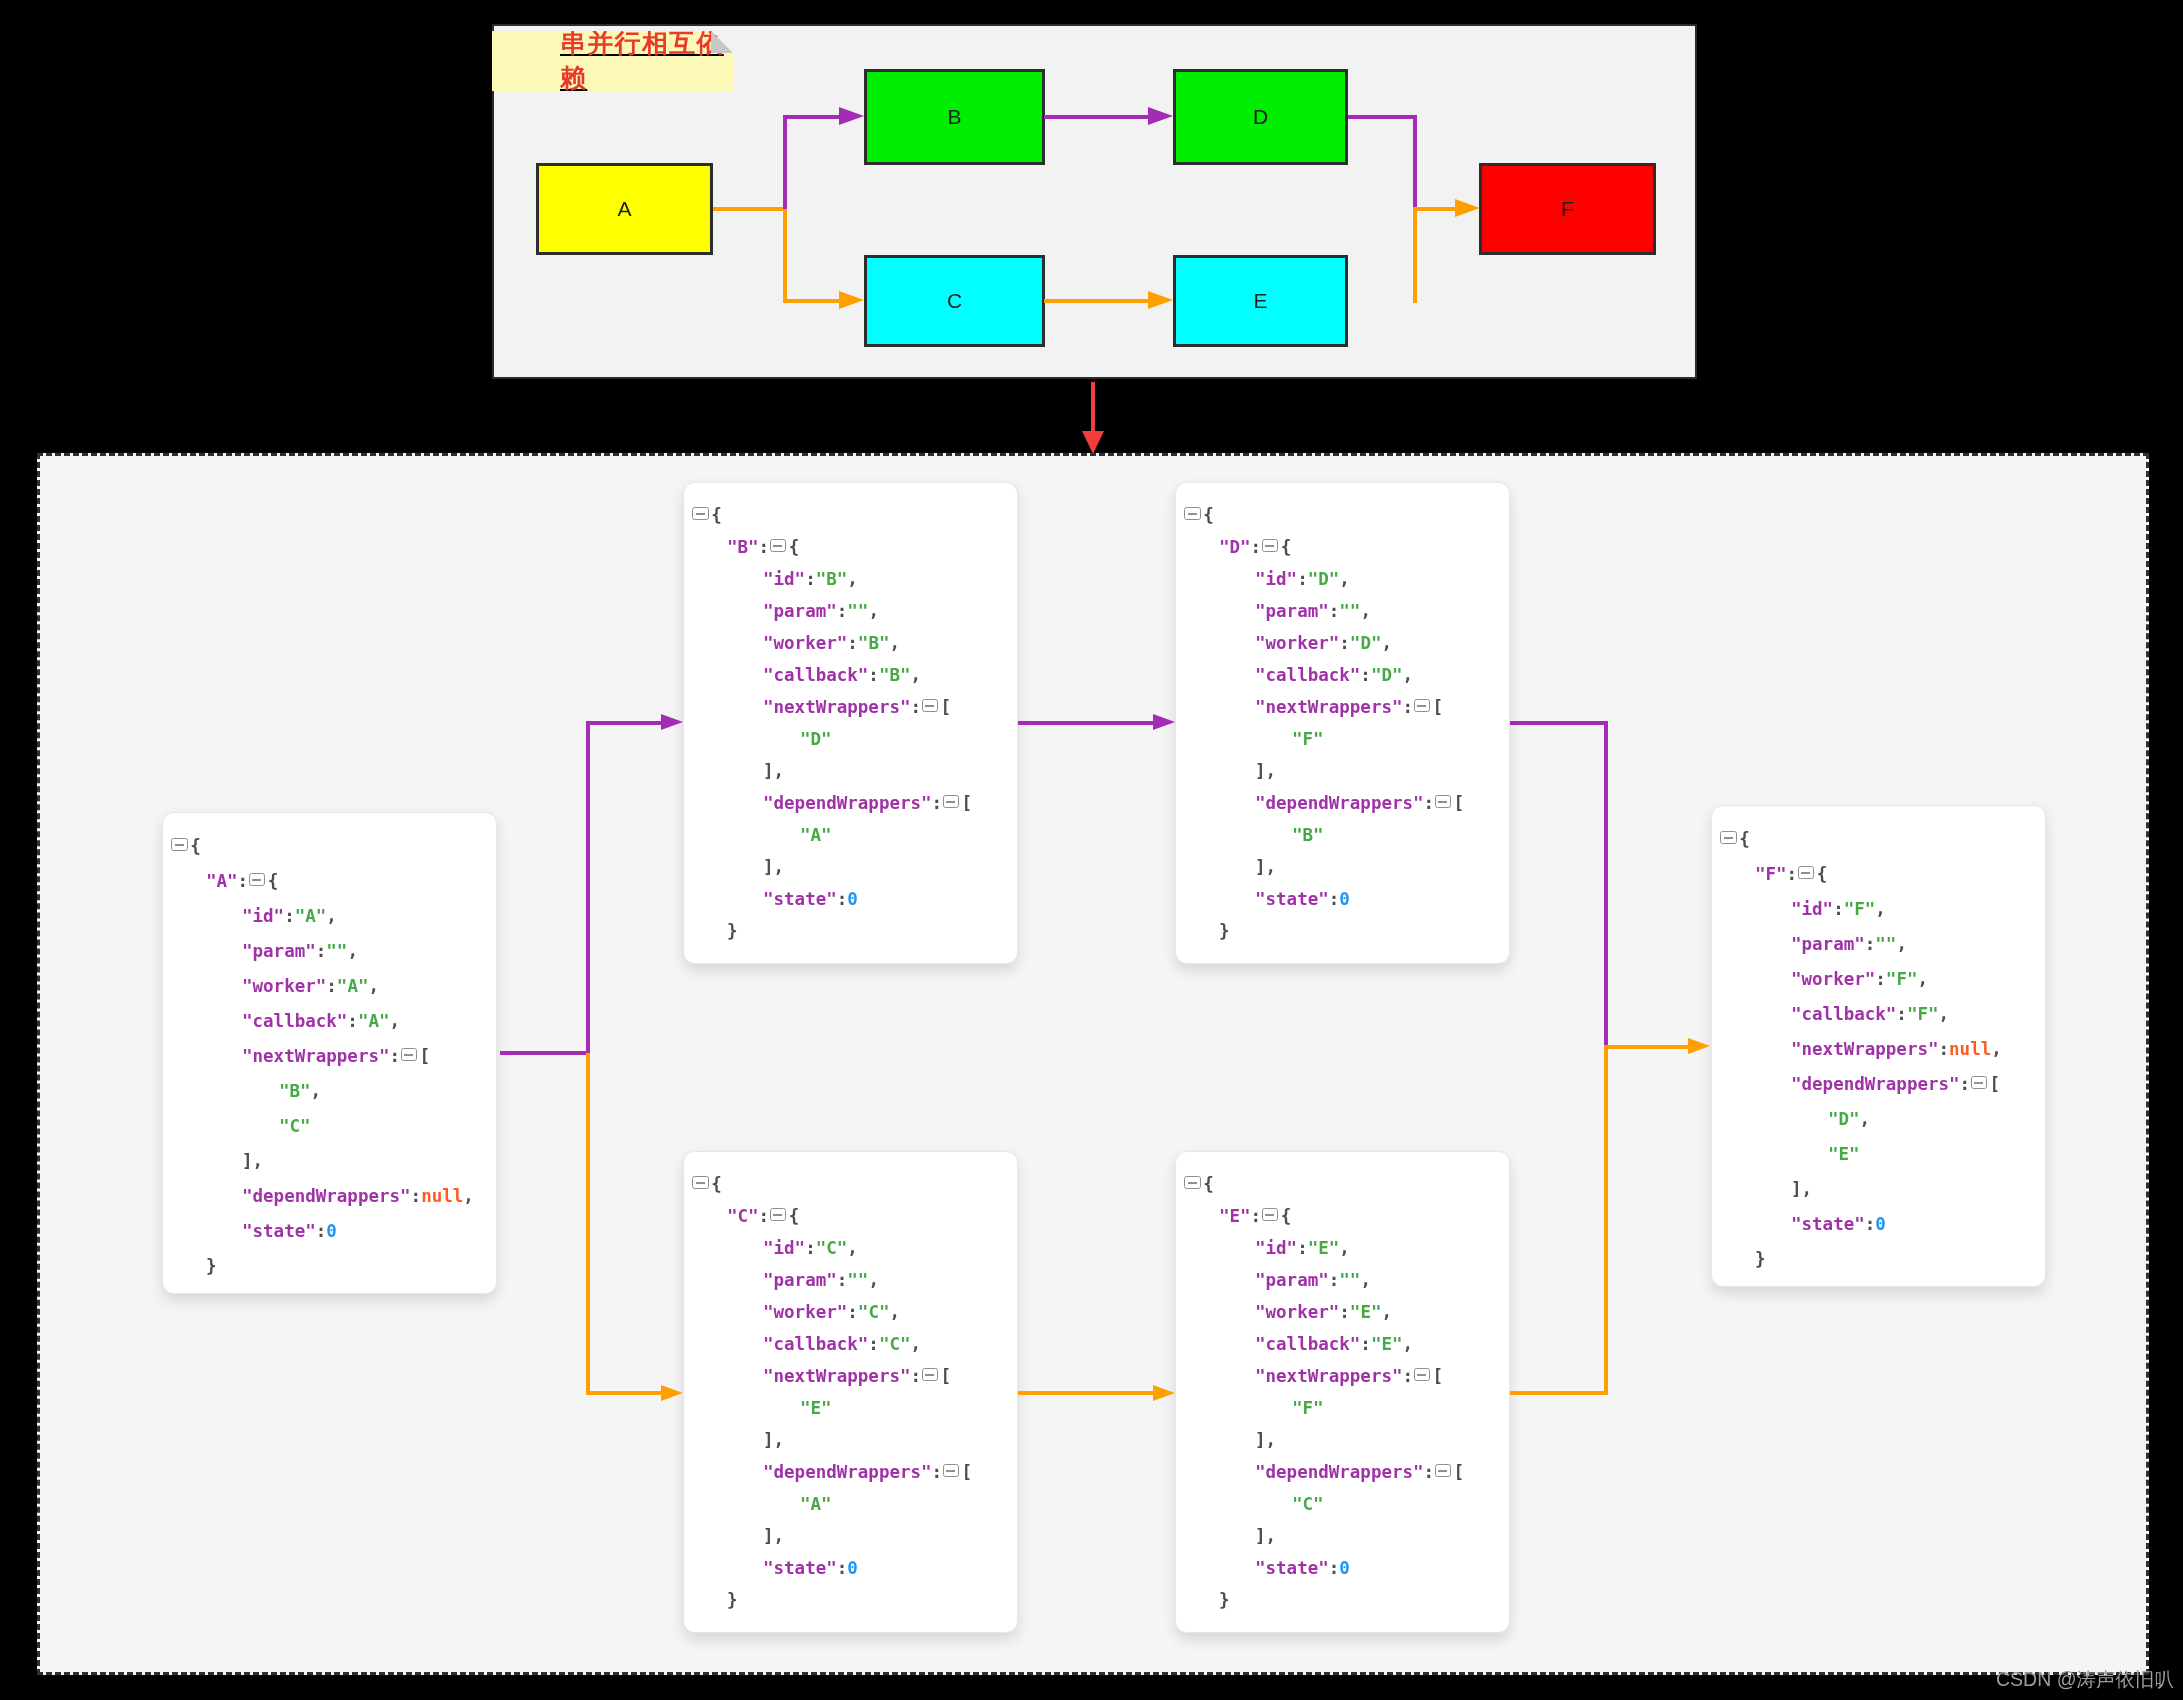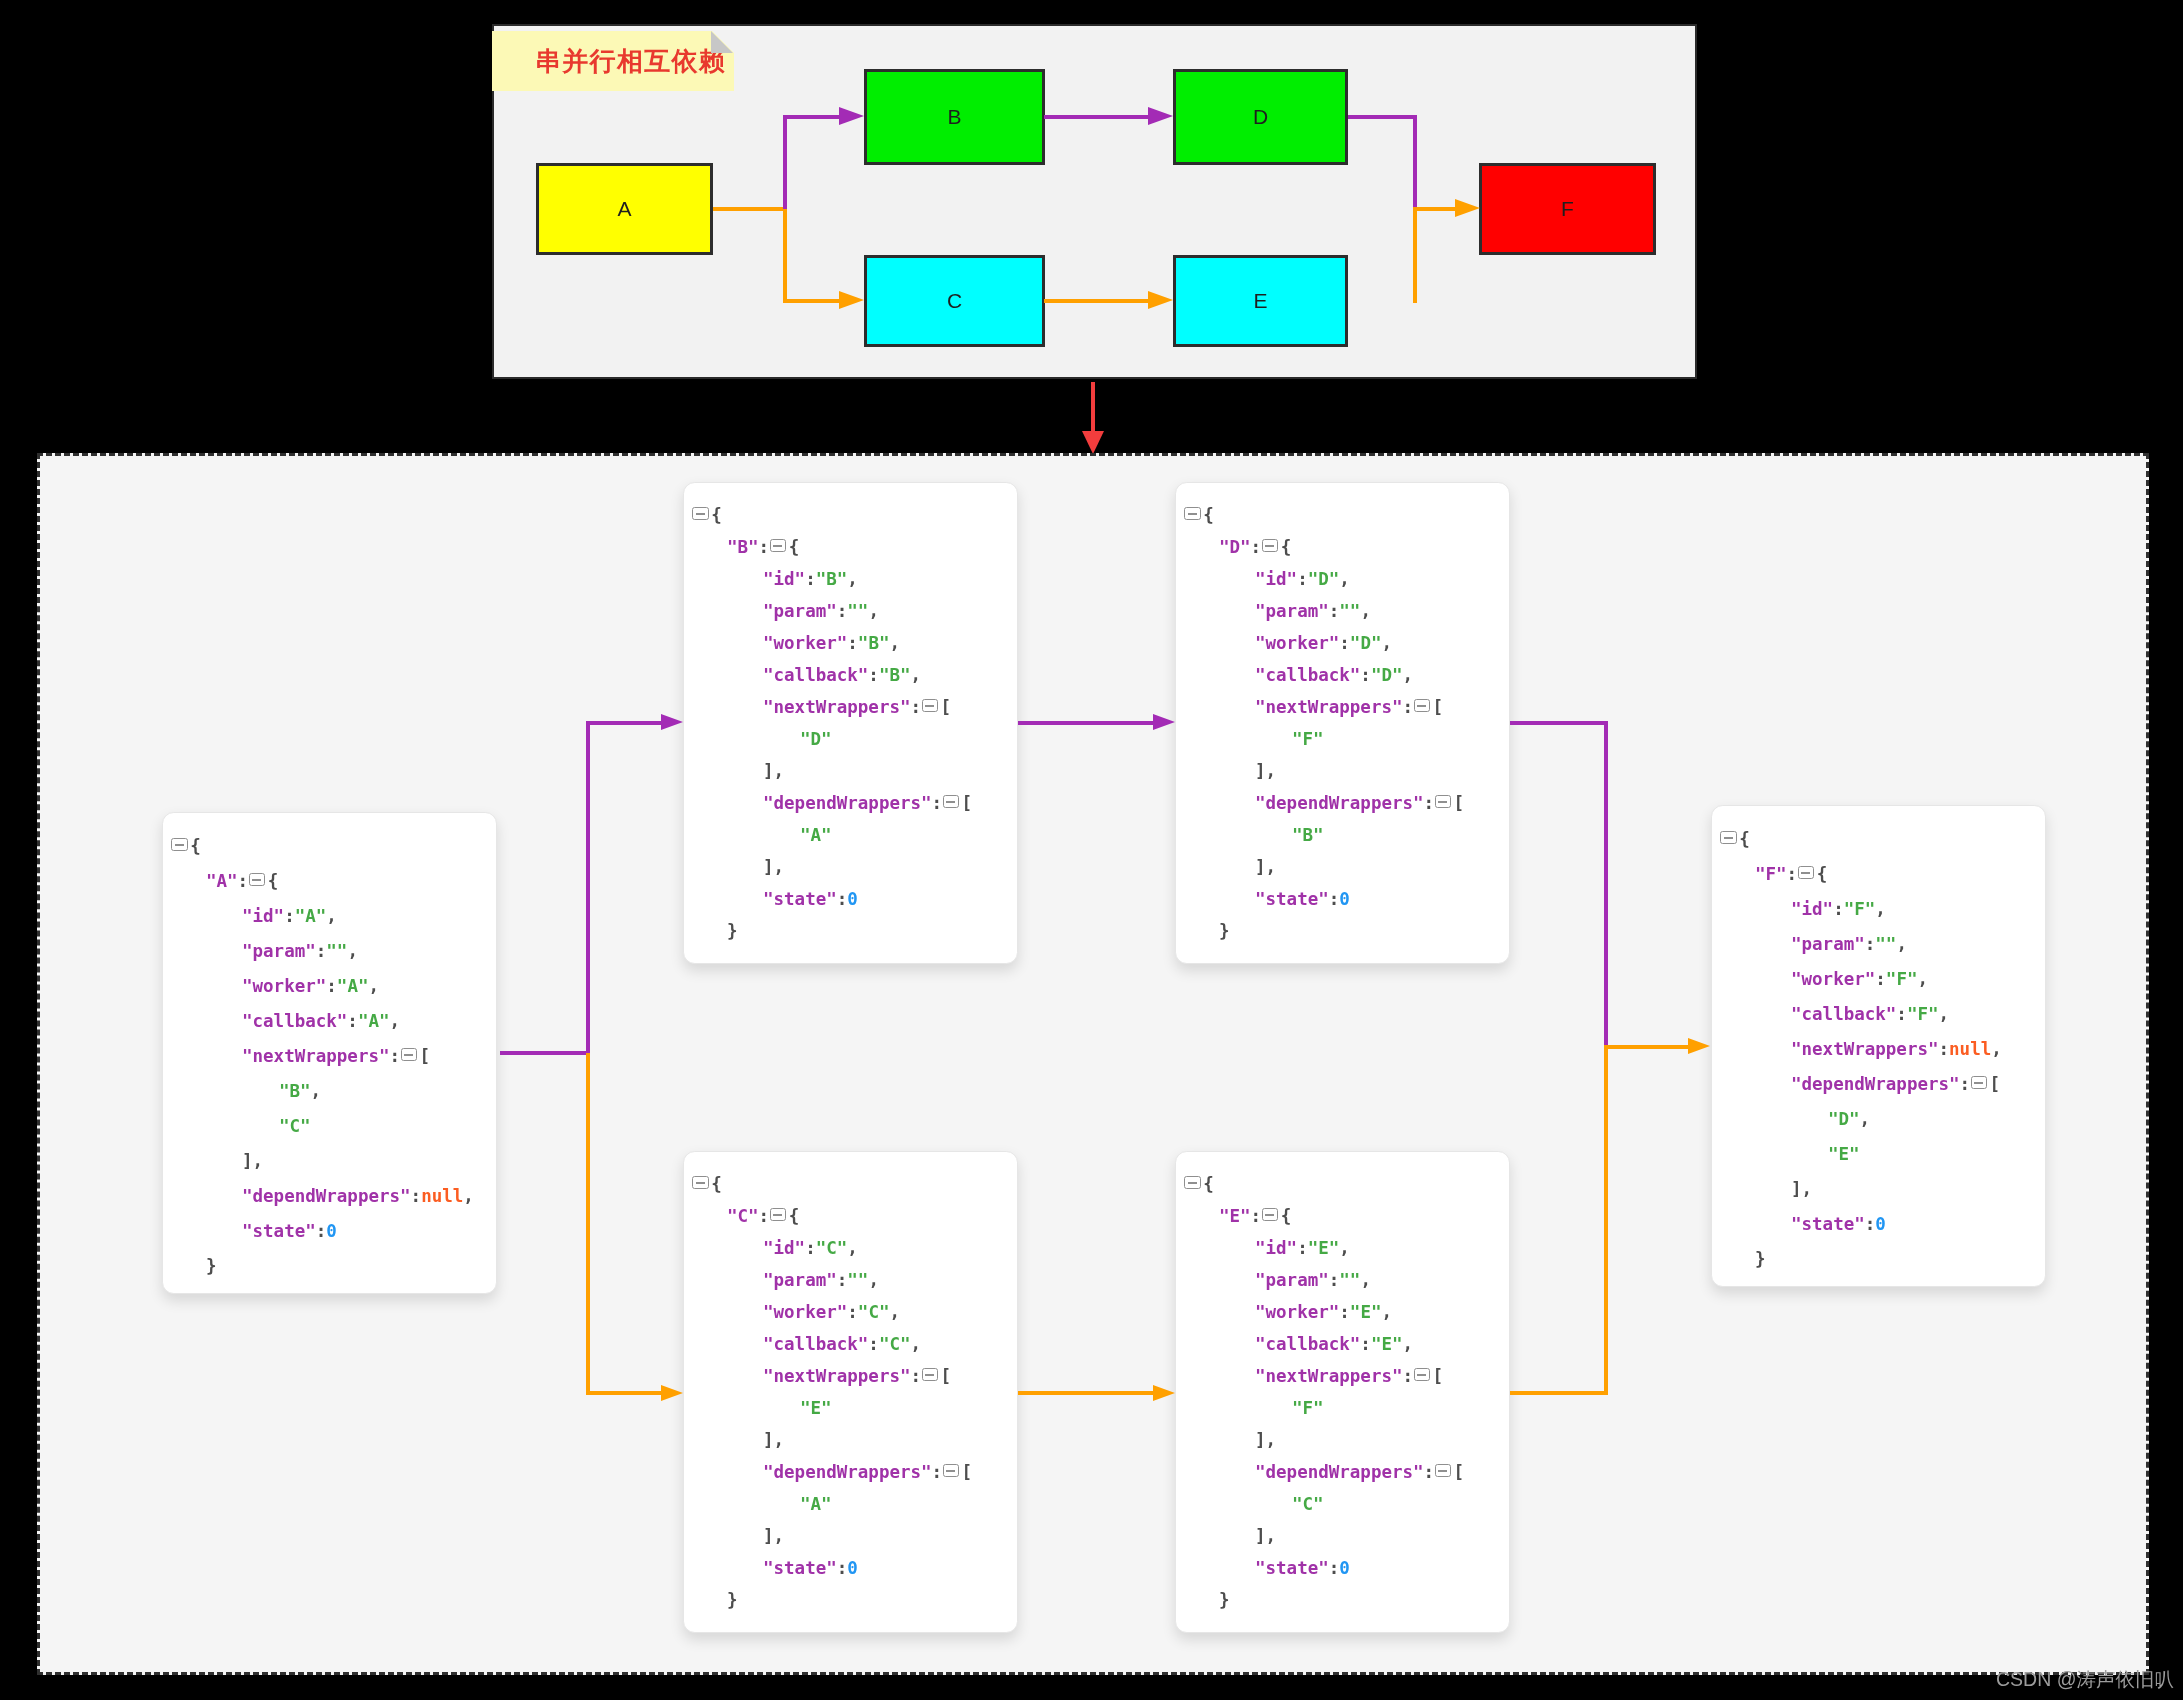--- a/index.html
+++ b/index.html
@@ -8,22 +8,23 @@
     font-family:"Liberation Sans", sans-serif;overflow:hidden;
   }
   
   .flow-panel{
     position:absolute;left:492px;top:24px;width:1205px;height:355px;
     background:#f2f2f2;border:2.6px solid #2b2b2b;box-sizing:border-box;
   }
   .sticky-note{
     position:absolute;left:492px;top:31px;width:242px;height:60px;
     background:var(--note-bg,#fcf9b6);z-index:5;
-    display:flex;align-items:center;padding-left:43px;box-sizing:border-box;
+    display:flex;align-items:center;padding-left:68px;box-sizing:border-box;
     clip-path:polygon(0 0, calc(100% - 22px) 0, 100% 22px, 100% 100%, 0 100%);
+    text-decoration:underline;
   }
   .sticky-fold{
     position:absolute;top:31px;left:711px;width:22px;height:22px;z-index:6;
     background:#c7c7c7;clip-path:polygon(0 0,100% 100%,0 100%);
   }
   .sticky-text{
     color:var(--note-red,#e8392e);font-size:26px;font-weight:700;letter-spacing:1.3px;
     font-family:"Liberation Sans", sans-serif;
   }
   .flow-node{

